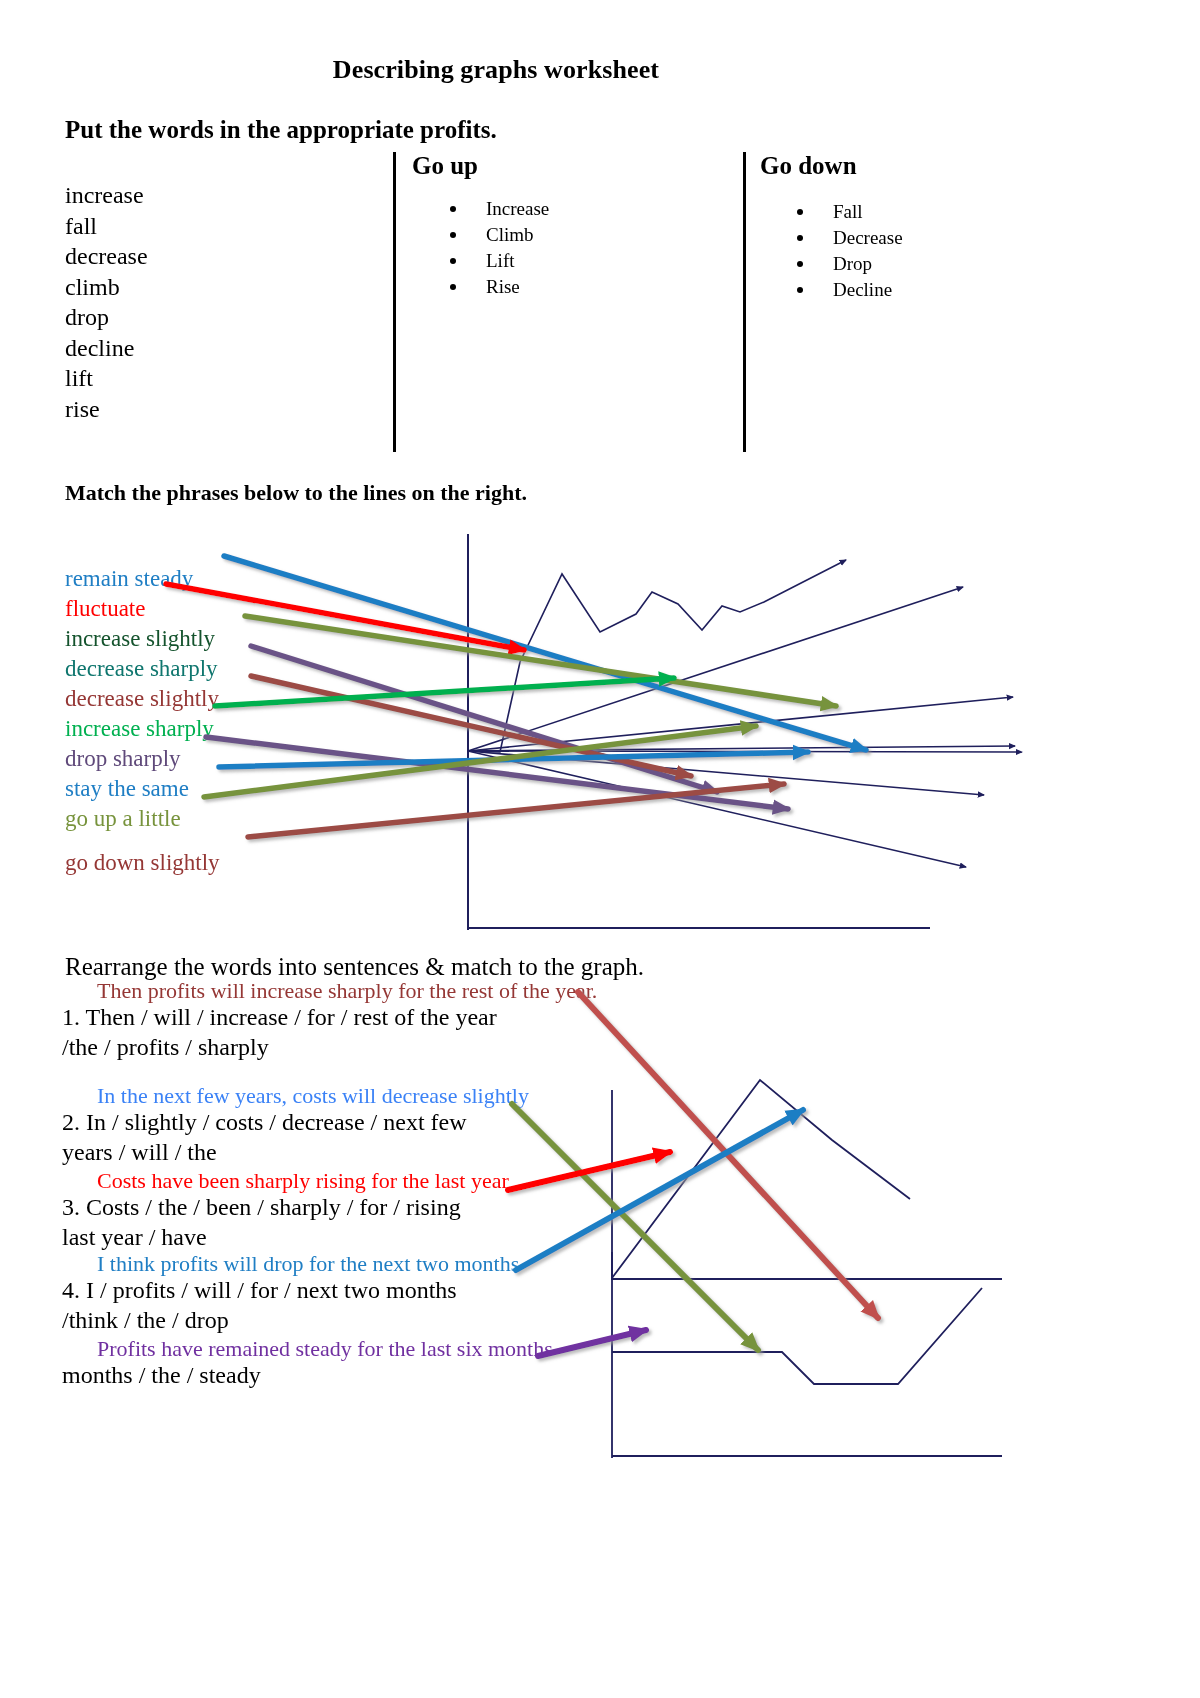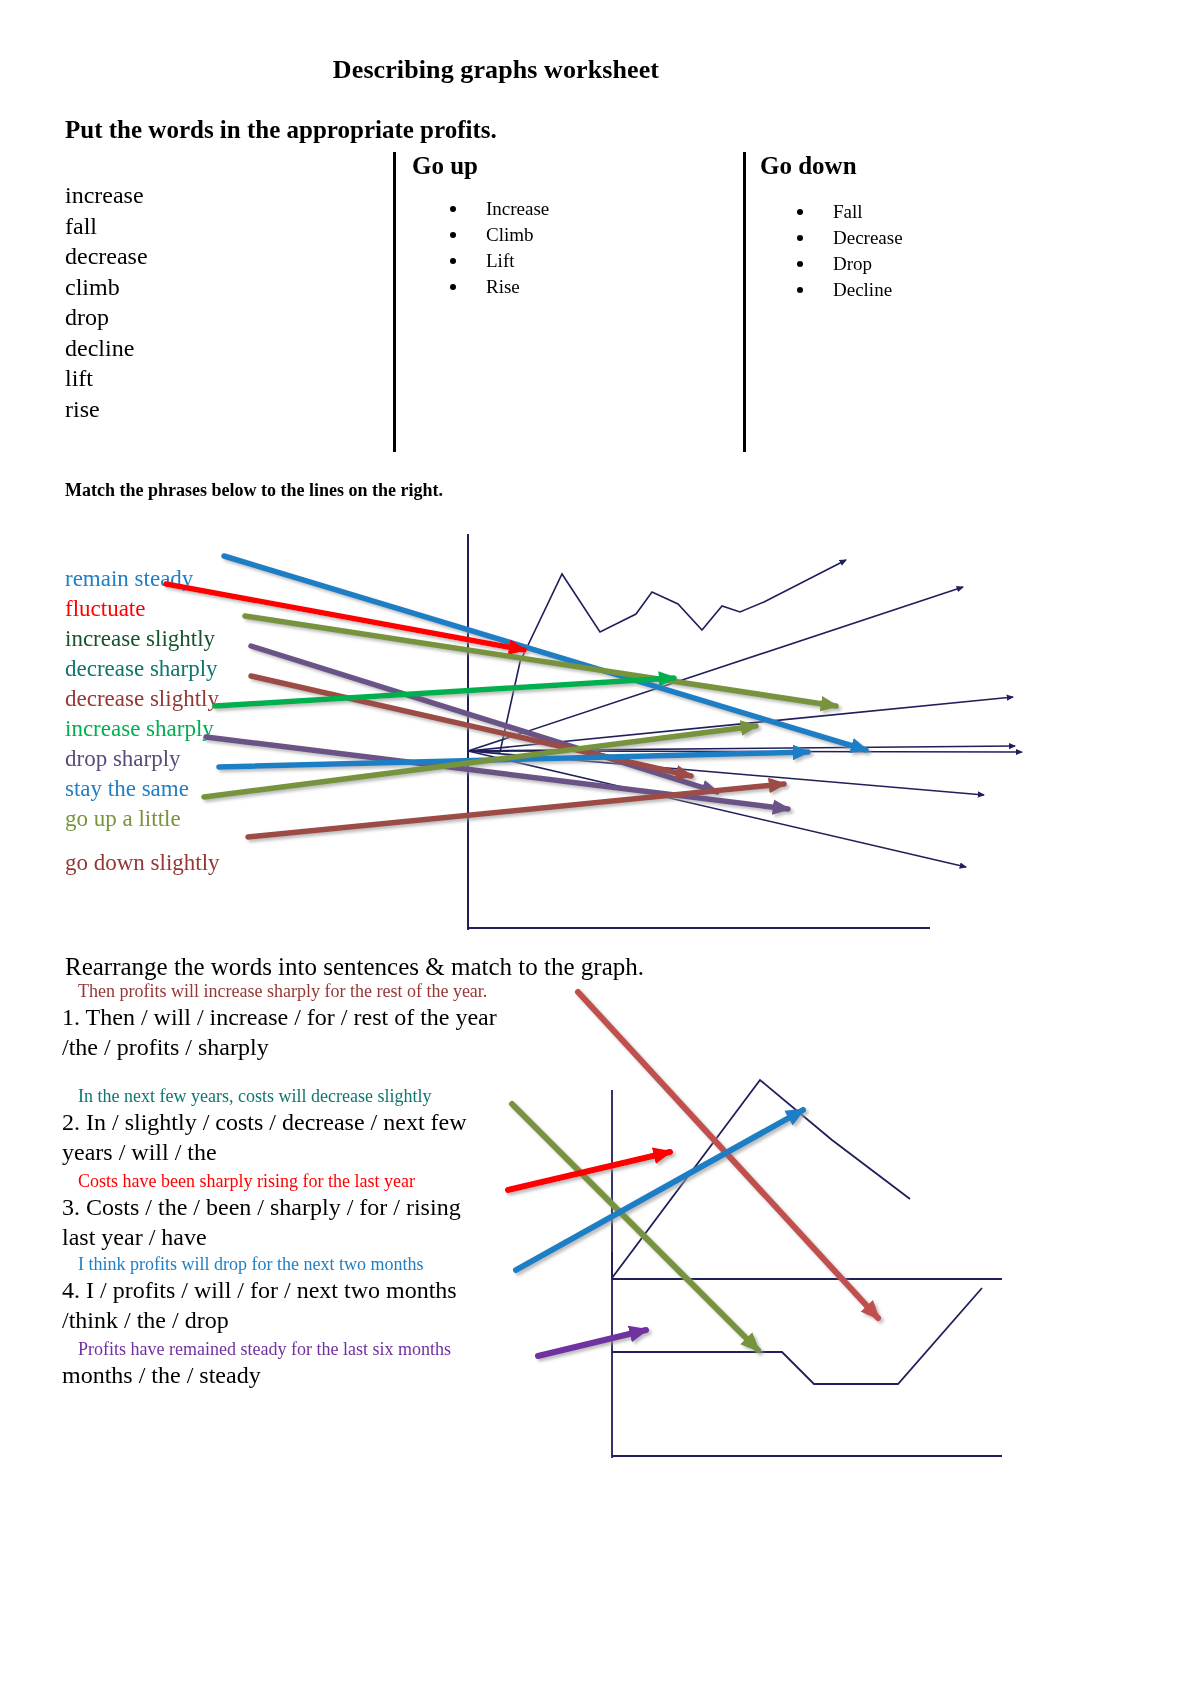--- a/index.html
+++ b/index.html
@@ -89,21 +89,21 @@
     height: 6px;
     border-radius: 50%;
     background: #000;
   }
 
   
   .s2-heading {
     position: absolute;
     left: 65px;
     top: 480px;
-    font-size: 18px;
+    font-size: 22px;
     font-weight: bold;
   }
   .phrase-list {
     position: absolute;
     left: 65px;
     top: 564px;
     font-size: 23px;
     line-height: 30px;
   }
   .phrase-list div { white-space: nowrap; }
@@ -112,22 +112,22 @@
   
   .s3-heading {
     position: absolute;
     left: 65px;
     top: 953px;
     font-size: 25px;
     font-weight: normal;
   }
   .sent-block { position: absolute; left: 62px; }
   .sent-answer {
-    font-size: 18px;
-    margin-left: 16px;
+    font-size: 22px;
+    margin-left: 35px;
     white-space: nowrap;
     line-height: 22px;
   }
   .sent-scramble {
     font-size: 24px;
     line-height: 30px;
   }
   .sb1 { top: 980px; }
   .sb2 { top: 1085px; }
   .sb3 { top: 1170px; }
@@ -201,21 +201,21 @@
 
   <div class="s3-heading">Rearrange the words into sentences &amp; match to the graph.</div>
 
   <div class="sent-block sb1">
     <div class="sent-answer" style="color: rgb(149, 55, 53);">Then profits will increase sharply for the rest of the year.</div>
     <div class="sent-scramble">1.  Then / will / increase / for / rest of the year</div>
     <div class="sent-scramble">/the / profits / sharply</div>
   </div>
 
   <div class="sent-block sb2">
-    <div class="sent-answer" style="color: #0f766e;">In the next few years, costs will decrease slightly</div>
+    <div class="sent-answer" style="color: #3b82f6;">In the next few years, costs will decrease slightly</div>
     <div class="sent-scramble">2. In / slightly / costs / decrease / next few</div>
     <div class="sent-scramble">years / will / the</div>
   </div>
 
   <div class="sent-block sb3">
     <div class="sent-answer" style="color: rgb(255, 0, 0);">Costs have been sharply rising for the last year</div>
     <div class="sent-scramble">3. Costs / the / been / sharply / for / rising</div>
     <div class="sent-scramble">last year / have</div>
   </div>
 

